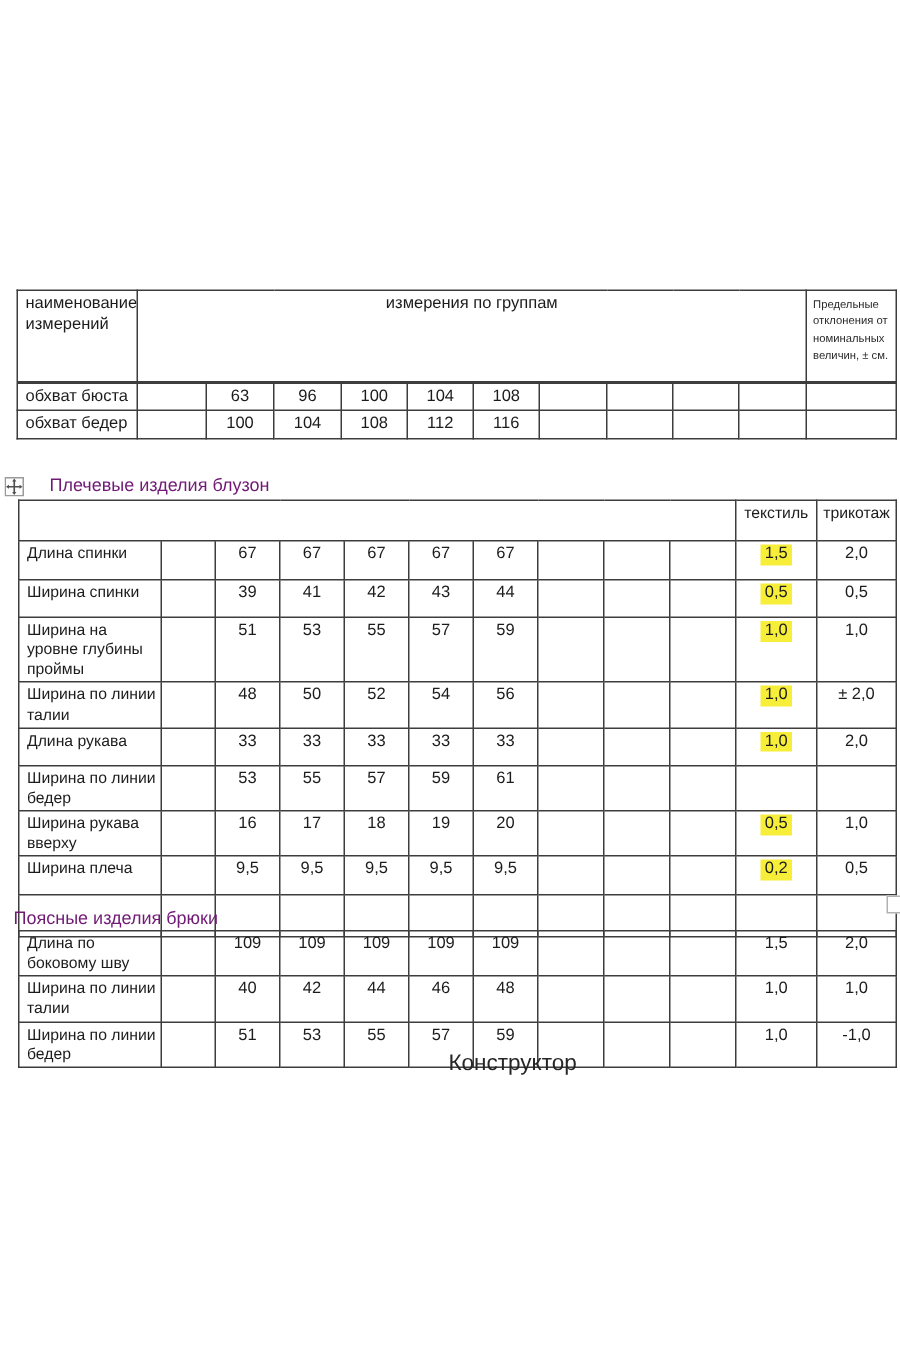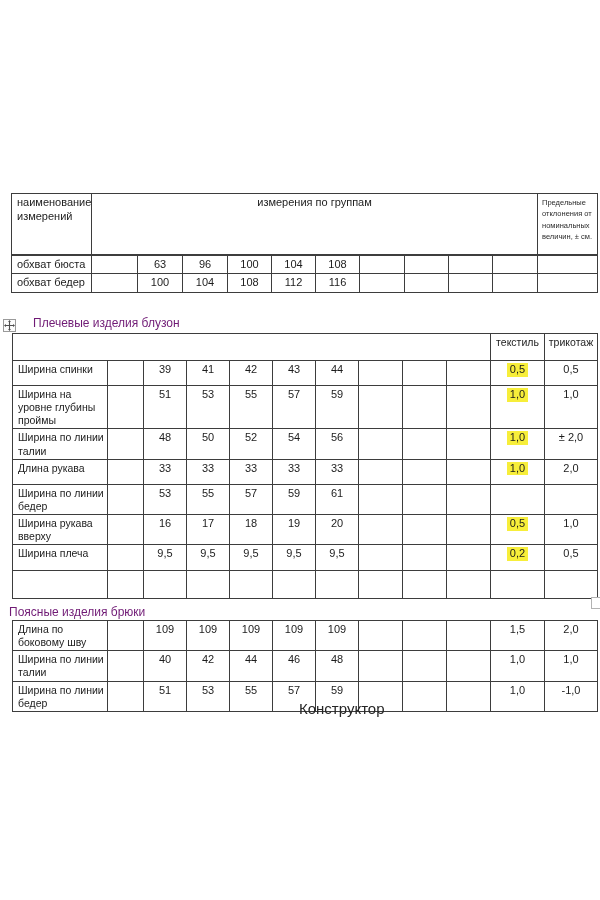--- a/index.html
+++ b/index.html
@@ -110,20 +110,34 @@
         <col style="width: 44px;">
         <col style="width: 54px;">
         <col style="width: 53px;">
       </colgroup>
       <tbody>
         <tr style="height: 27px;">
           <td colspan="10" class=""></td>
           <td class="ctr sm">текстиль</td>
           <td class="ctr sm">трикотаж</td>
         </tr>
+        <tr style="height: 26px;">
+          <td class="lbl sm">Длина спинки</td>
+          <td class=""></td>
+          <td class="ctr">67</td>
+          <td class="ctr">67</td>
+          <td class="ctr">67</td>
+          <td class="ctr">67</td>
+          <td class="ctr">67</td>
+          <td class=""></td>
+          <td class=""></td>
+          <td class=""></td>
+          <td class="ctr"><span class="hl" style="background: rgb(247, 238, 58);">1,5</span></td>
+          <td class="ctr">2,0</td>
+        </tr>
         <tr style="height: 25px;">
           <td class="lbl sm">Ширина спинки</td>
           <td class=""></td>
           <td class="ctr">39</td>
           <td class="ctr">41</td>
           <td class="ctr">42</td>
           <td class="ctr">43</td>
           <td class="ctr">44</td>
           <td class=""></td>
           <td class=""></td>

